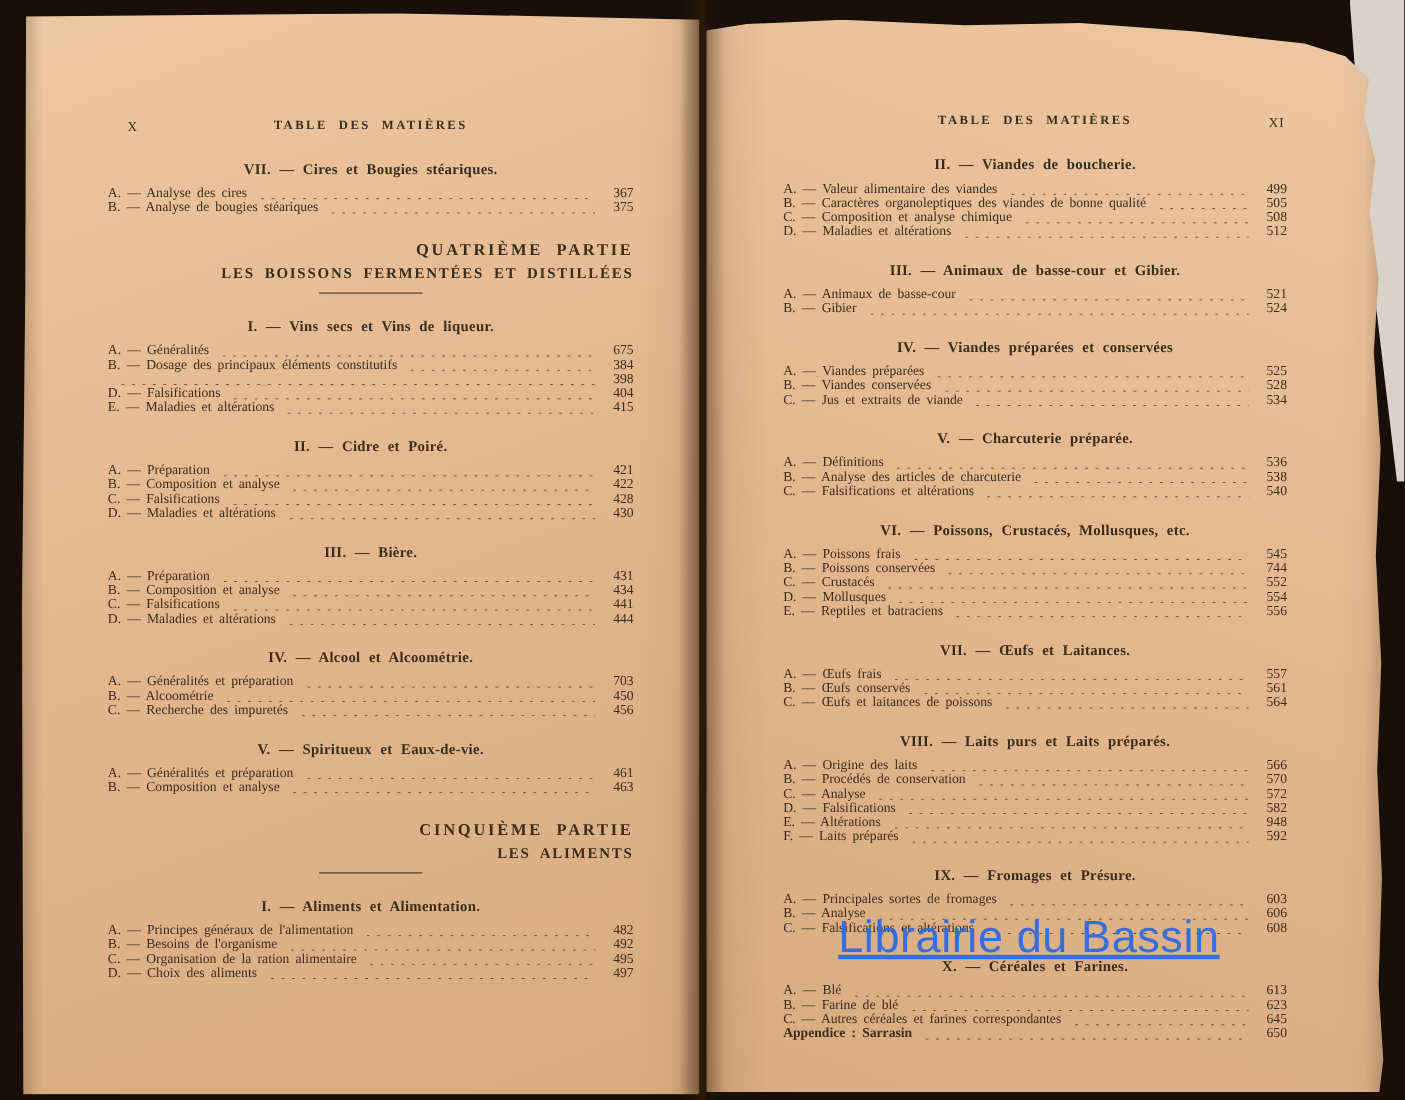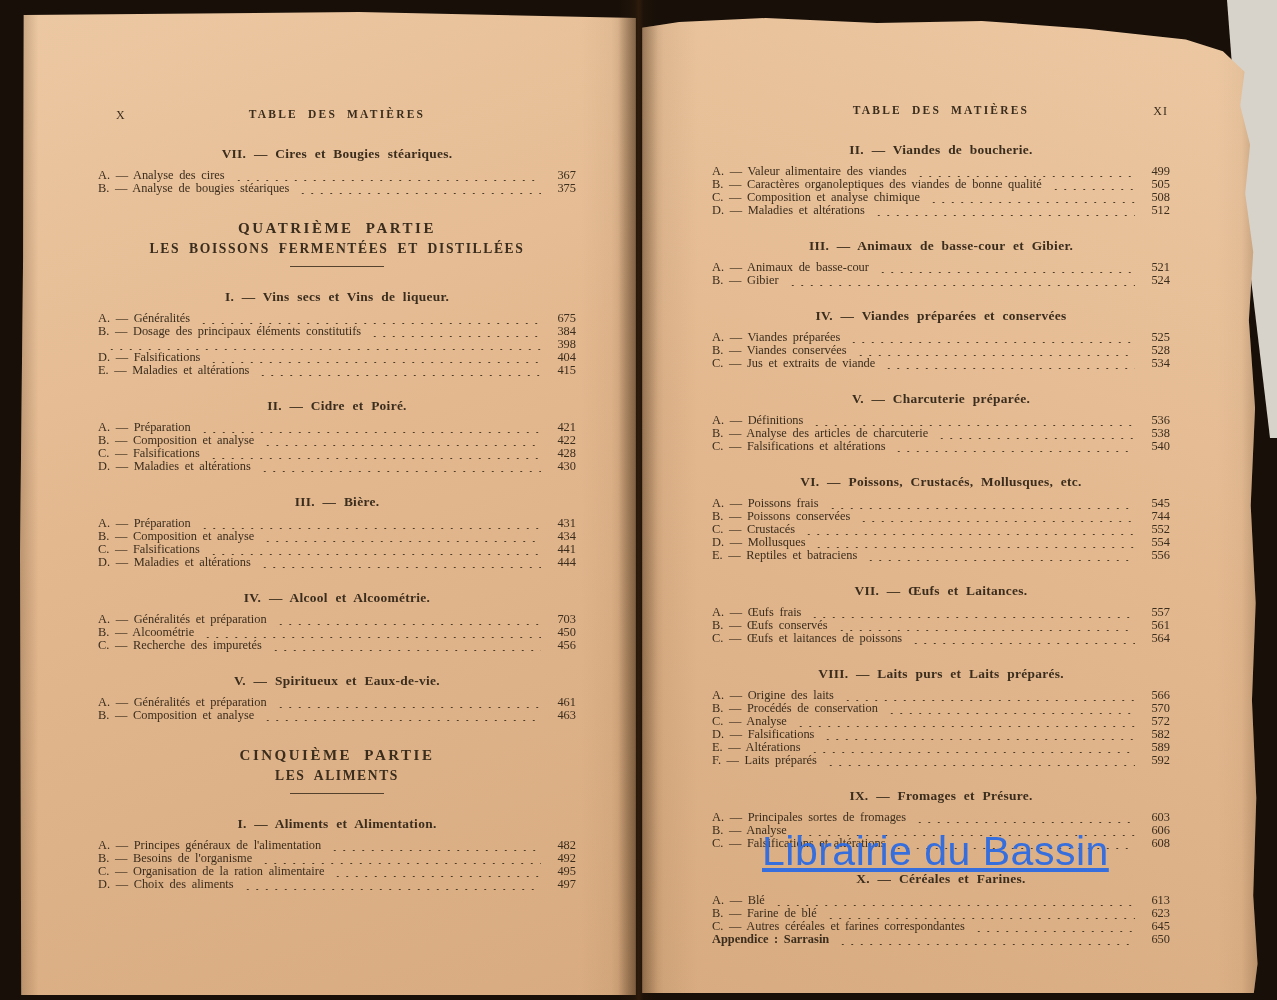--- a/index.html
+++ b/index.html
@@ -42,21 +42,21 @@
   .runtitle{position:absolute;left:0;right:0;text-align:center;font-size:11.5px;
     font-weight:bold;letter-spacing:2.2px;word-spacing:5px;}
   .pgno{position:absolute;top:0;font-size:12px;letter-spacing:1px;}
   .page-left .pgno{left:18px;}
   .page-right .pgno{left:auto;right:2px;}
 
   .toc-section{margin-top:22px;}
   .page-right .toc-section{}
   .sec-title{text-align:center;font-weight:bold;font-size:13.4px;margin-bottom:6px;
     word-spacing:4px;letter-spacing:.3px;}
-  .part{margin-top:26px;margin-bottom:4px;text-align:center;}
+  .part{margin-top:26px;margin-bottom:4px;text-align:right;}
   .part-title{font-weight:bold;font-size:15px;letter-spacing:2.5px;word-spacing:6px;}
   .part-subtitle{font-weight:bold;font-size:13.6px;letter-spacing:1.6px;word-spacing:4px;margin-top:4px;}
   .part-rule{width:94px;border-top:1.3px solid rgba(59,45,29,.85);margin:9px auto 0;}
 
   .entry{display:flex;align-items:baseline;height:13px;font-size:12.4px;
     word-spacing:2.5px;white-space:nowrap;}
   .entry .lab{flex:0 0 auto;}
   .entry.bold .lab{font-weight:bold;}
   .leader{flex:1 1 auto;align-self:stretch;margin:0 7px 0 9px;
     background:radial-gradient(circle,rgba(62,47,28,.9) 1.15px,rgba(0,0,0,0) 1.5px);
@@ -373,21 +373,21 @@
             <span class="pg">572</span>
           </div>
           <div class="entry">
             <span class="lab">D. — Falsifications</span>
             <span class="leader"></span>
             <span class="pg">582</span>
           </div>
           <div class="entry">
             <span class="lab">E. — Altérations</span>
             <span class="leader"></span>
-            <span class="pg">589</span>
+            <span class="pg">948</span>
           </div>
           <div class="entry">
             <span class="lab">F. — Laits préparés</span>
             <span class="leader"></span>
             <span class="pg">592</span>
           </div>
         </div>
         <div class="toc-section">
           <div class="sec-title">IX. — Fromages et Présure.</div>
           <div class="entry">

